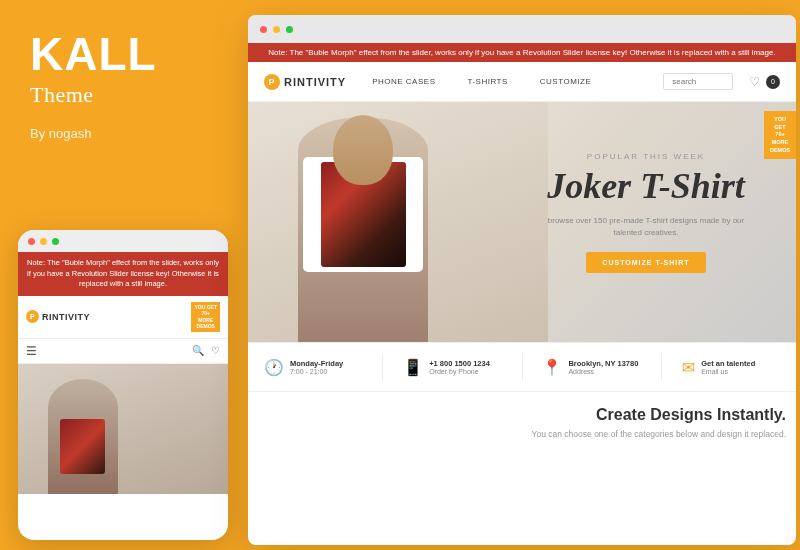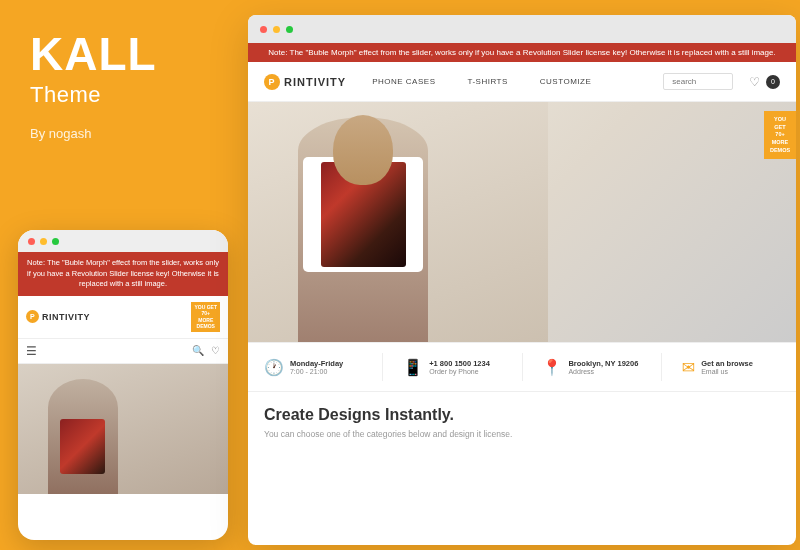--- a/index.html
+++ b/index.html
@@ -32,20 +32,21 @@
       letter-spacing: 1px;
       text-transform: uppercase;
     }
 
     .theme-label {
       font-size: 22px;
       font-weight: 400;
       color: white;
       margin-top: 4px;
       letter-spacing: 0.5px;
+      font-family: Liberation Serif, serif;
     }
 
     .by-label {
       font-size: 13px;
       color: rgba(255,255,255,0.85);
       margin-top: 18px;
     }
 
     
     .mobile-mockup {
@@ -329,22 +330,22 @@
     }
 
     .info-divider {
       width: 1px;
       height: 28px;
       background: #eee;
     }
 
     
     .create-section {
-      padding: 14px 16px;
-      text-align: left;
+      padding: 14px 10px;
+      text-align: right;
     }
 
     .create-title {
       font-size: 16px;
       font-weight: 700;
       color: #333;
       margin-bottom: 5px;
     }
 
     .create-sub {
@@ -431,20 +432,27 @@
         <div style="position:absolute;bottom:0;left:20px;width:130px;height:225px;background:linear-gradient(180deg,#d4c4b0 0%,#a08070 100%);border-radius:50% 50% 0 0 / 15% 15% 0 0;"></div>
 
         <div style="position:absolute;bottom:70px;left:25px;width:120px;height:115px;background:white;border-radius:5px;display:flex;align-items:center;justify-content:center;overflow:hidden;">
           <div style="width:85px;height:105px;background:linear-gradient(135deg,#8B2020 0%,#c0392b 30%,#3d1a10 70%,#1a0808 100%);border-radius:3px;"></div>
         </div>
 
         <div style="position:absolute;top:8px;left:55px;width:60px;height:70px;background:linear-gradient(180deg,#c8a882 0%,#b89060 100%);border-radius:50% 50% 45% 45%;"></div>
       </div>
     </div>
 
+    <div class="hero-right-content">
+      <div class="popular-label">POPULAR THIS WEEK</div>
+      <div class="hero-title-script">Joker T-Shirt</div>
+      <div class="hero-subtitle">browse over 150 pre-made T-shirt designs
+made by our talented creatives.</div>
+      <button class="customize-btn">CUSTOMIZE T-SHIRT</button>
+    </div>
   </div>
 
   <div class="info-bar">
     <div class="info-item">
       <span class="info-icon">🕐</span>
       <div class="info-text-group">
         <span class="info-title">Monday-Friday</span>
         <span class="info-sub">7:00 - 21:00</span>
       </div>
     </div>
@@ -453,31 +461,31 @@
       <span class="info-icon">📱</span>
       <div class="info-text-group">
         <span class="info-title">+1 800 1500 1234</span>
         <span class="info-sub">Order by Phone</span>
       </div>
     </div>
     <div class="info-divider"></div>
     <div class="info-item">
       <span class="info-icon">📍</span>
       <div class="info-text-group">
-        <span class="info-title">Brooklyn, NY 19206</span>
+        <span class="info-title">Brooklyn, NY 13780</span>
         <span class="info-sub">Address</span>
       </div>
     </div>
     <div class="info-divider"></div>
     <div class="info-item">
       <span class="info-icon">✉</span>
       <div class="info-text-group">
-        <span class="info-title">Get an browse</span>
+        <span class="info-title">Get an talented</span>
         <span class="info-sub">Email us</span>
       </div>
     </div>
   </div>
 
   <div class="create-section">
     <div class="create-title">Create Designs Instantly.</div>
-    <div class="create-sub">You can choose one of the categories below and design it license.</div>
+    <div class="create-sub">You can choose one of the categories below and design it replaced.</div>
   </div>
 </div>
 
 </body></html>

